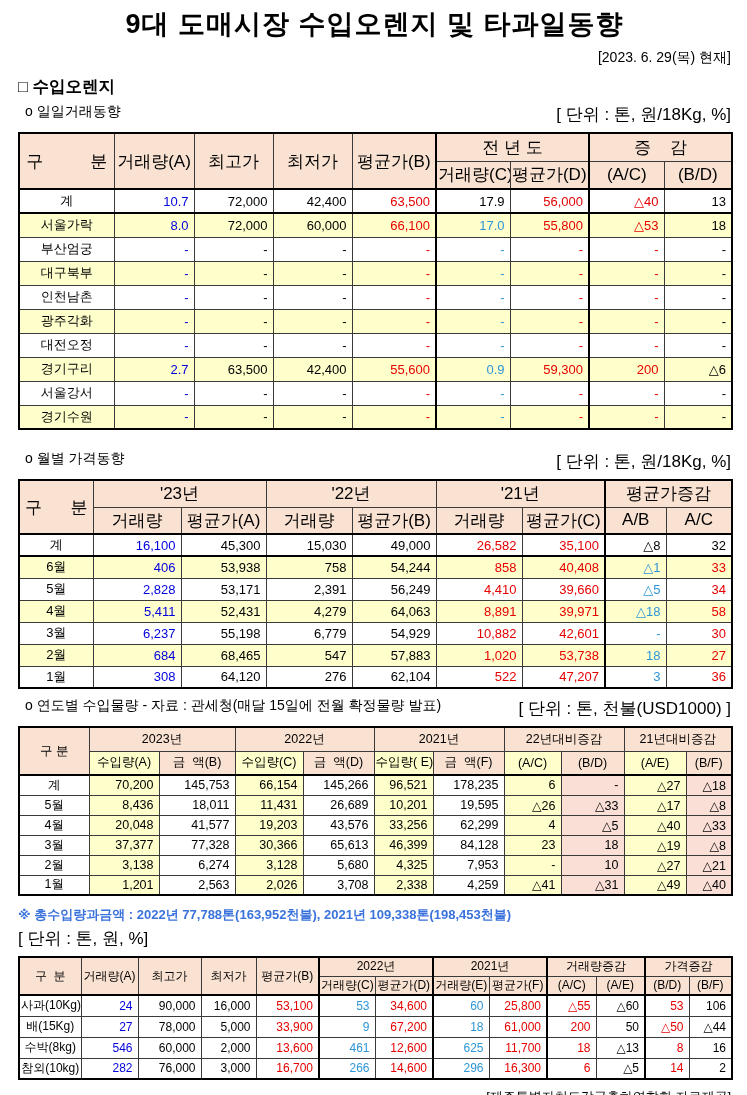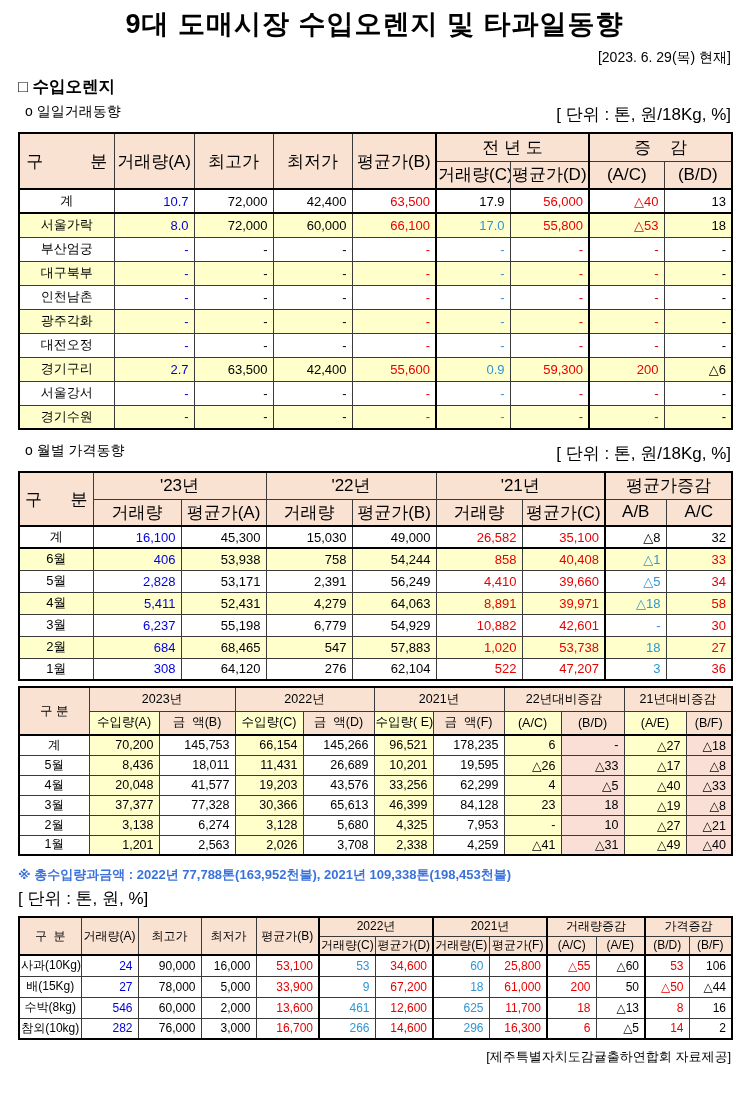--- a/index.html
+++ b/index.html
@@ -199,21 +199,21 @@
           <td>-</td>
           <td class="c-r bR">-</td>
           <td class="c-lb">-</td>
           <td class="c-r bR">-</td>
           <td class="c-r">-</td>
           <td>-</td>
         </tr>
       </tbody>
     </table>
 
-  <div class="subrow" style="margin-top:12px">
+  <div class="subrow" style="margin-top:20px">
     <span class="sub-label">o 월별 가격동향</span>
     <span class="unit-label">[ 단위 : 톤, 원/18Kg, %]</span>
   </div>
   <table id="t2">
       <colgroup>
         <col style="width: 74px;">
         <col style="width: 88px;">
         <col style="width: 85px;">
         <col style="width: 86px;">
         <col style="width: 84px;">
@@ -315,20 +315,24 @@
           <td class="dR">276</td>
           <td>62,104</td>
           <td class="c-r dR">522</td>
           <td class="c-r bR">47,207</td>
           <td class="c-lb dR">3</td>
           <td class="c-r">36</td>
         </tr>
       </tbody>
     </table>
 
+  <div class="subrow" style="margin-top:8px">
+    <span class="sub-label">o 연도별 수입물량 - 자료 : 관세청(매달 15일에 전월 확정물량 발표)</span>
+    <span class="unit-label">[ 단위 : 톤, 천불(USD1000) ]</span>
+  </div>
   <table id="t3">
       <colgroup>
         <col style="width: 70px;">
         <col style="width: 70px;">
         <col style="width: 76px;">
         <col style="width: 68px;">
         <col style="width: 71px;">
         <col style="width: 59px;">
         <col style="width: 71px;">
         <col style="width: 57px;">

